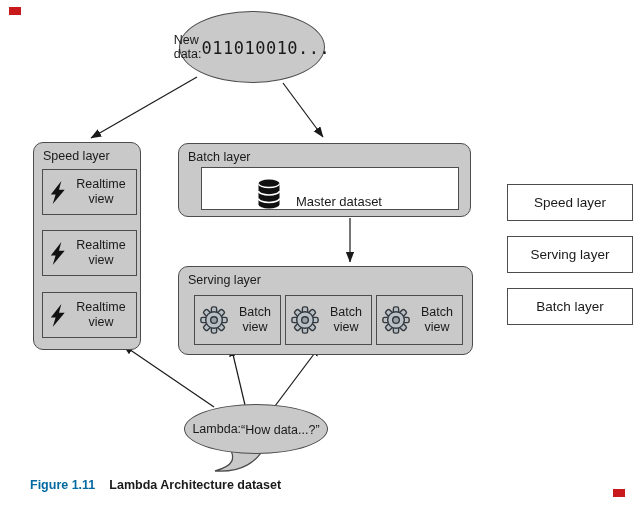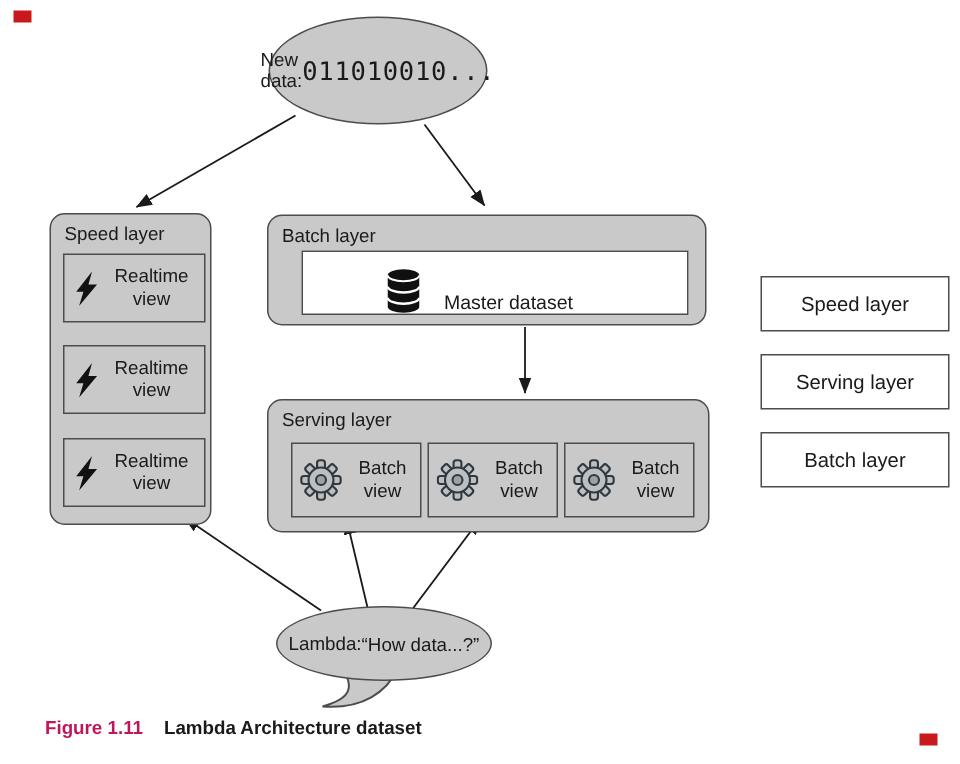--- a/index.html
+++ b/index.html
@@ -36,21 +36,21 @@
 
   .legend-box{left:507px;width:126px;height:37px;background:#fff;border:1px solid #4c4c4c;
               display:flex;align-items:center;justify-content:center;font-size:13.5px;}
   .lg0{top:184px;} .lg1{top:236px;} .lg2{top:288px;}
 
   .query{left:184px;top:404px;width:144px;height:50px;}
   .query .l1{font-size:12.5px;}
   .query .l2{font-size:12.5px;margin-top:1px;}
 
   .caption{left:30px;top:478px;font-size:12.5px;font-weight:bold;white-space:nowrap;}
-  .caption .fig{color:#be185d;margin-right:14px;}
+  .caption .fig{color:#0369a1;margin-right:14px;}
 
   .marker{width:12px;height:8px;background:#c8191c;z-index:3;}
   .mk-tl{left:9px;top:7px;} .mk-br{left:613px;top:489px;}
 
   .icon{flex:0 0 auto;display:block;}
 </style>
 </head>
 <body>
 
 <div class="stage">

